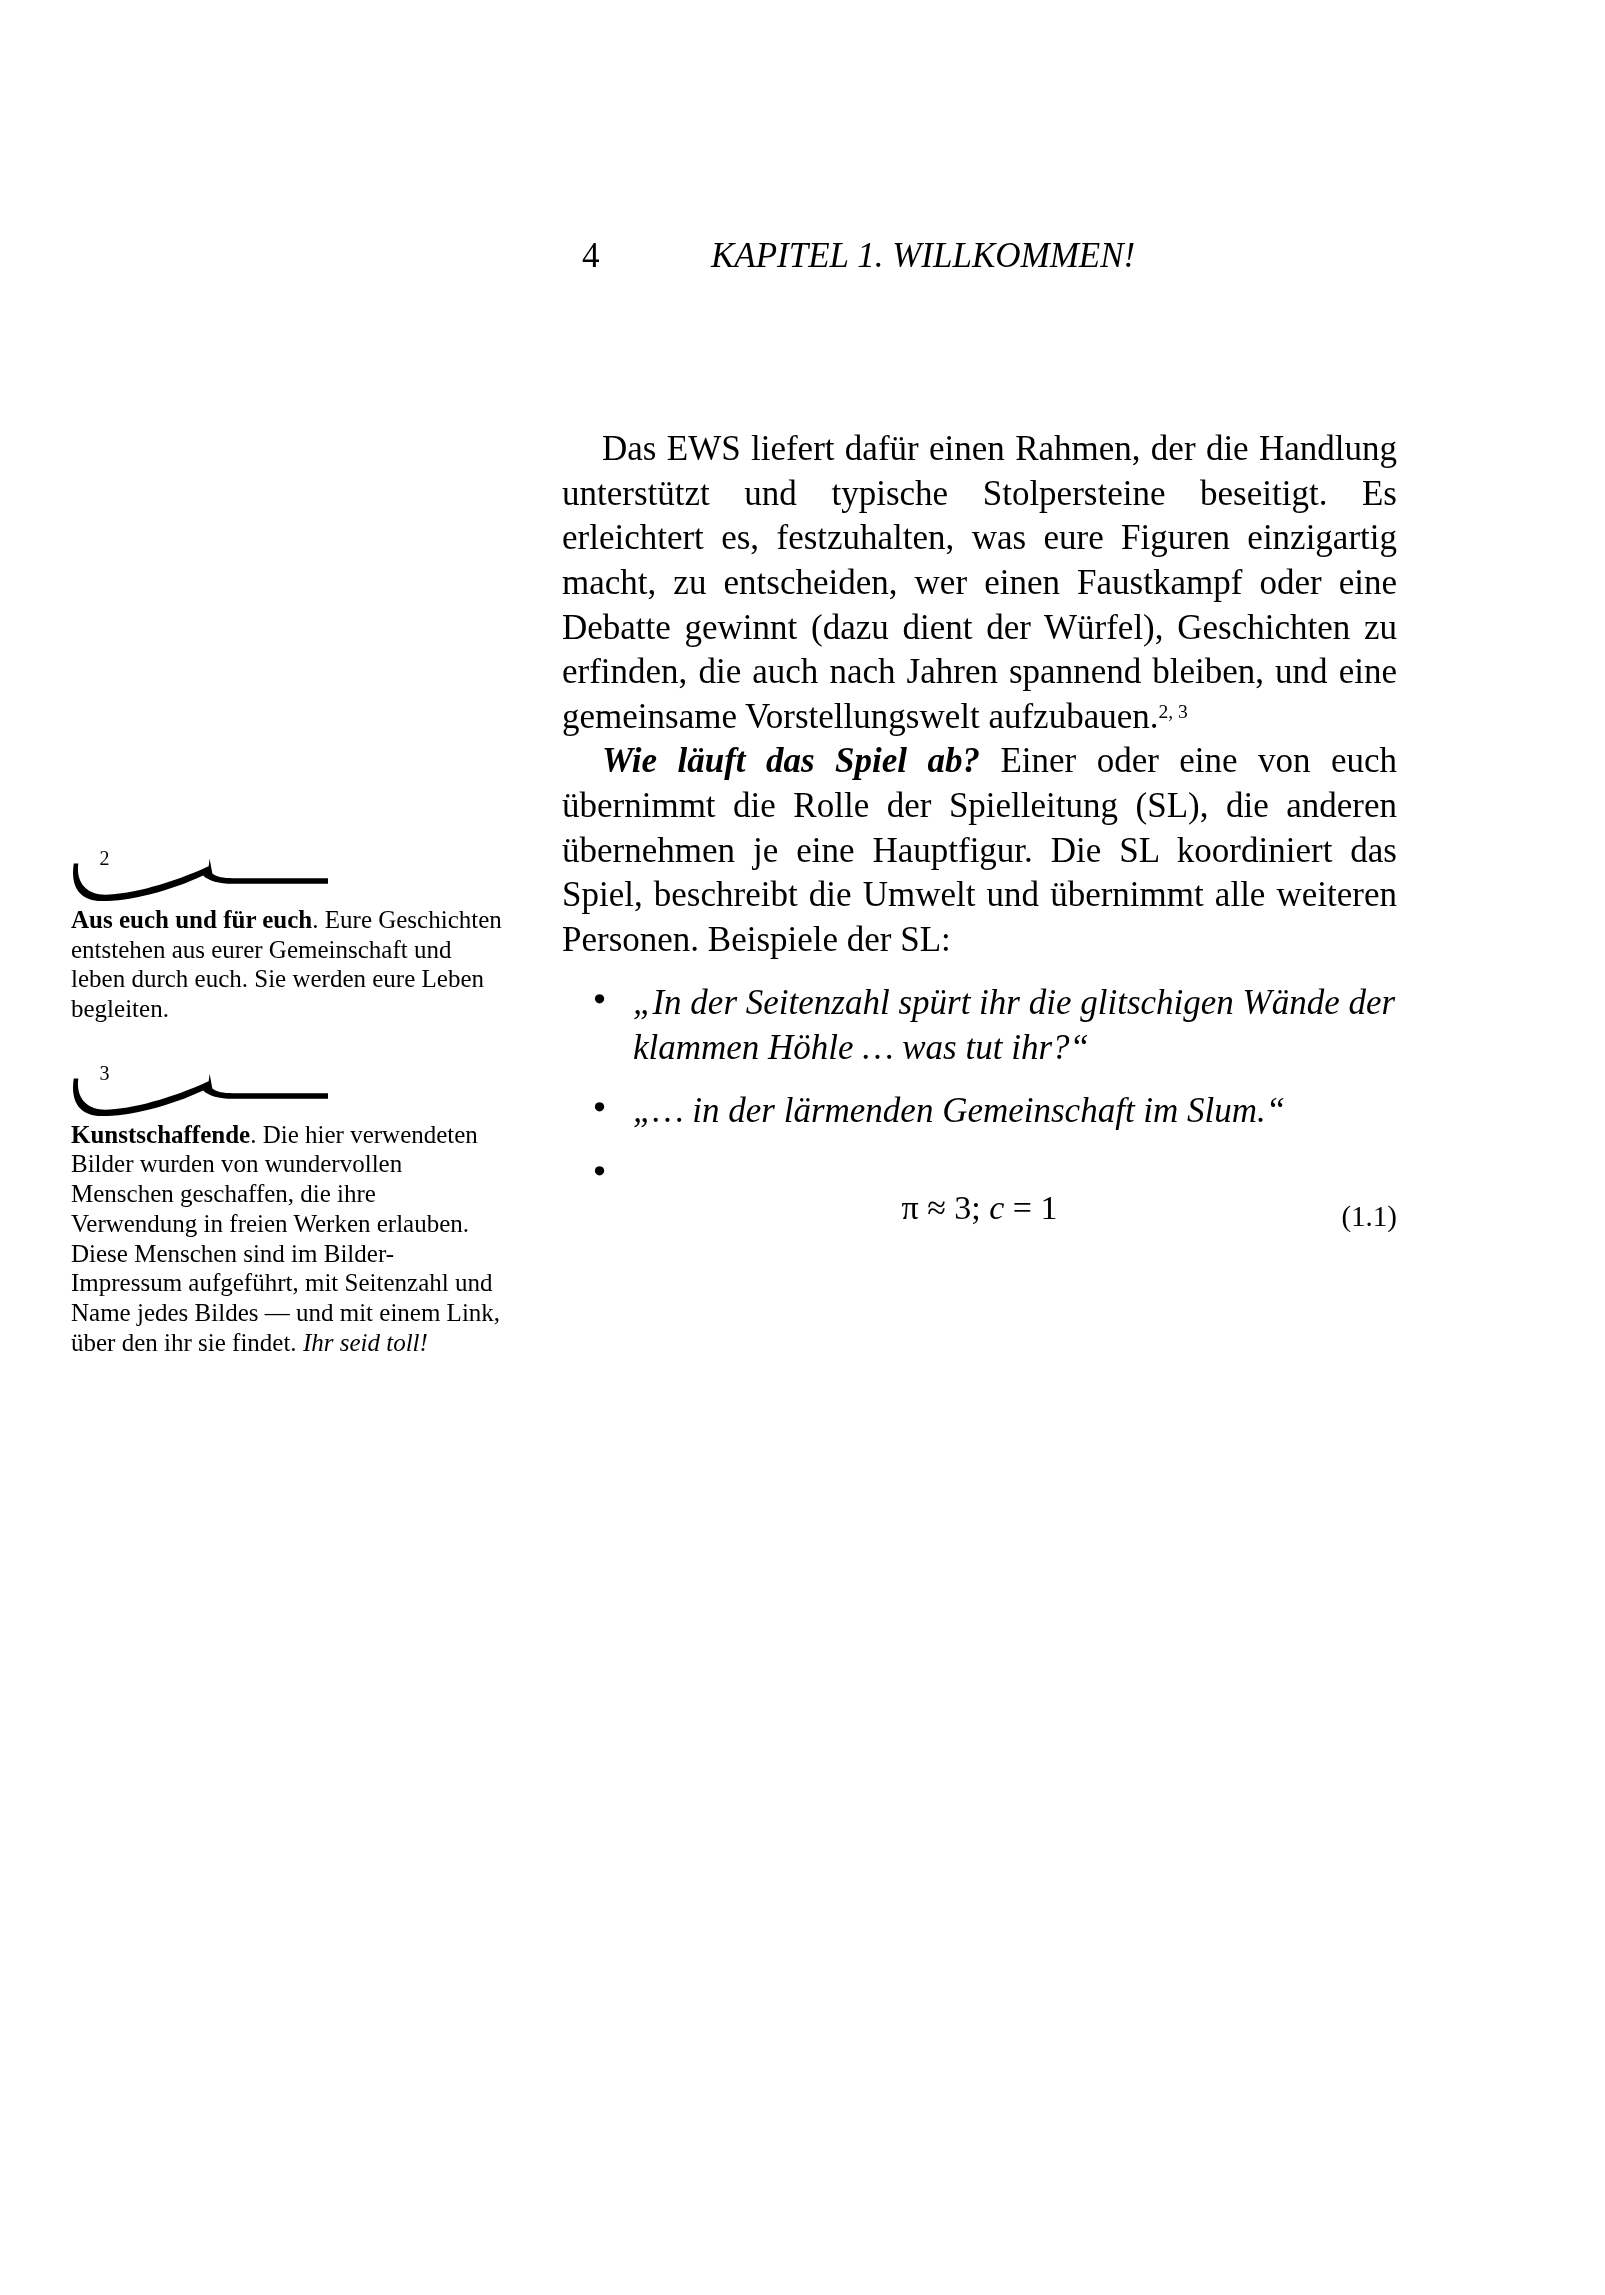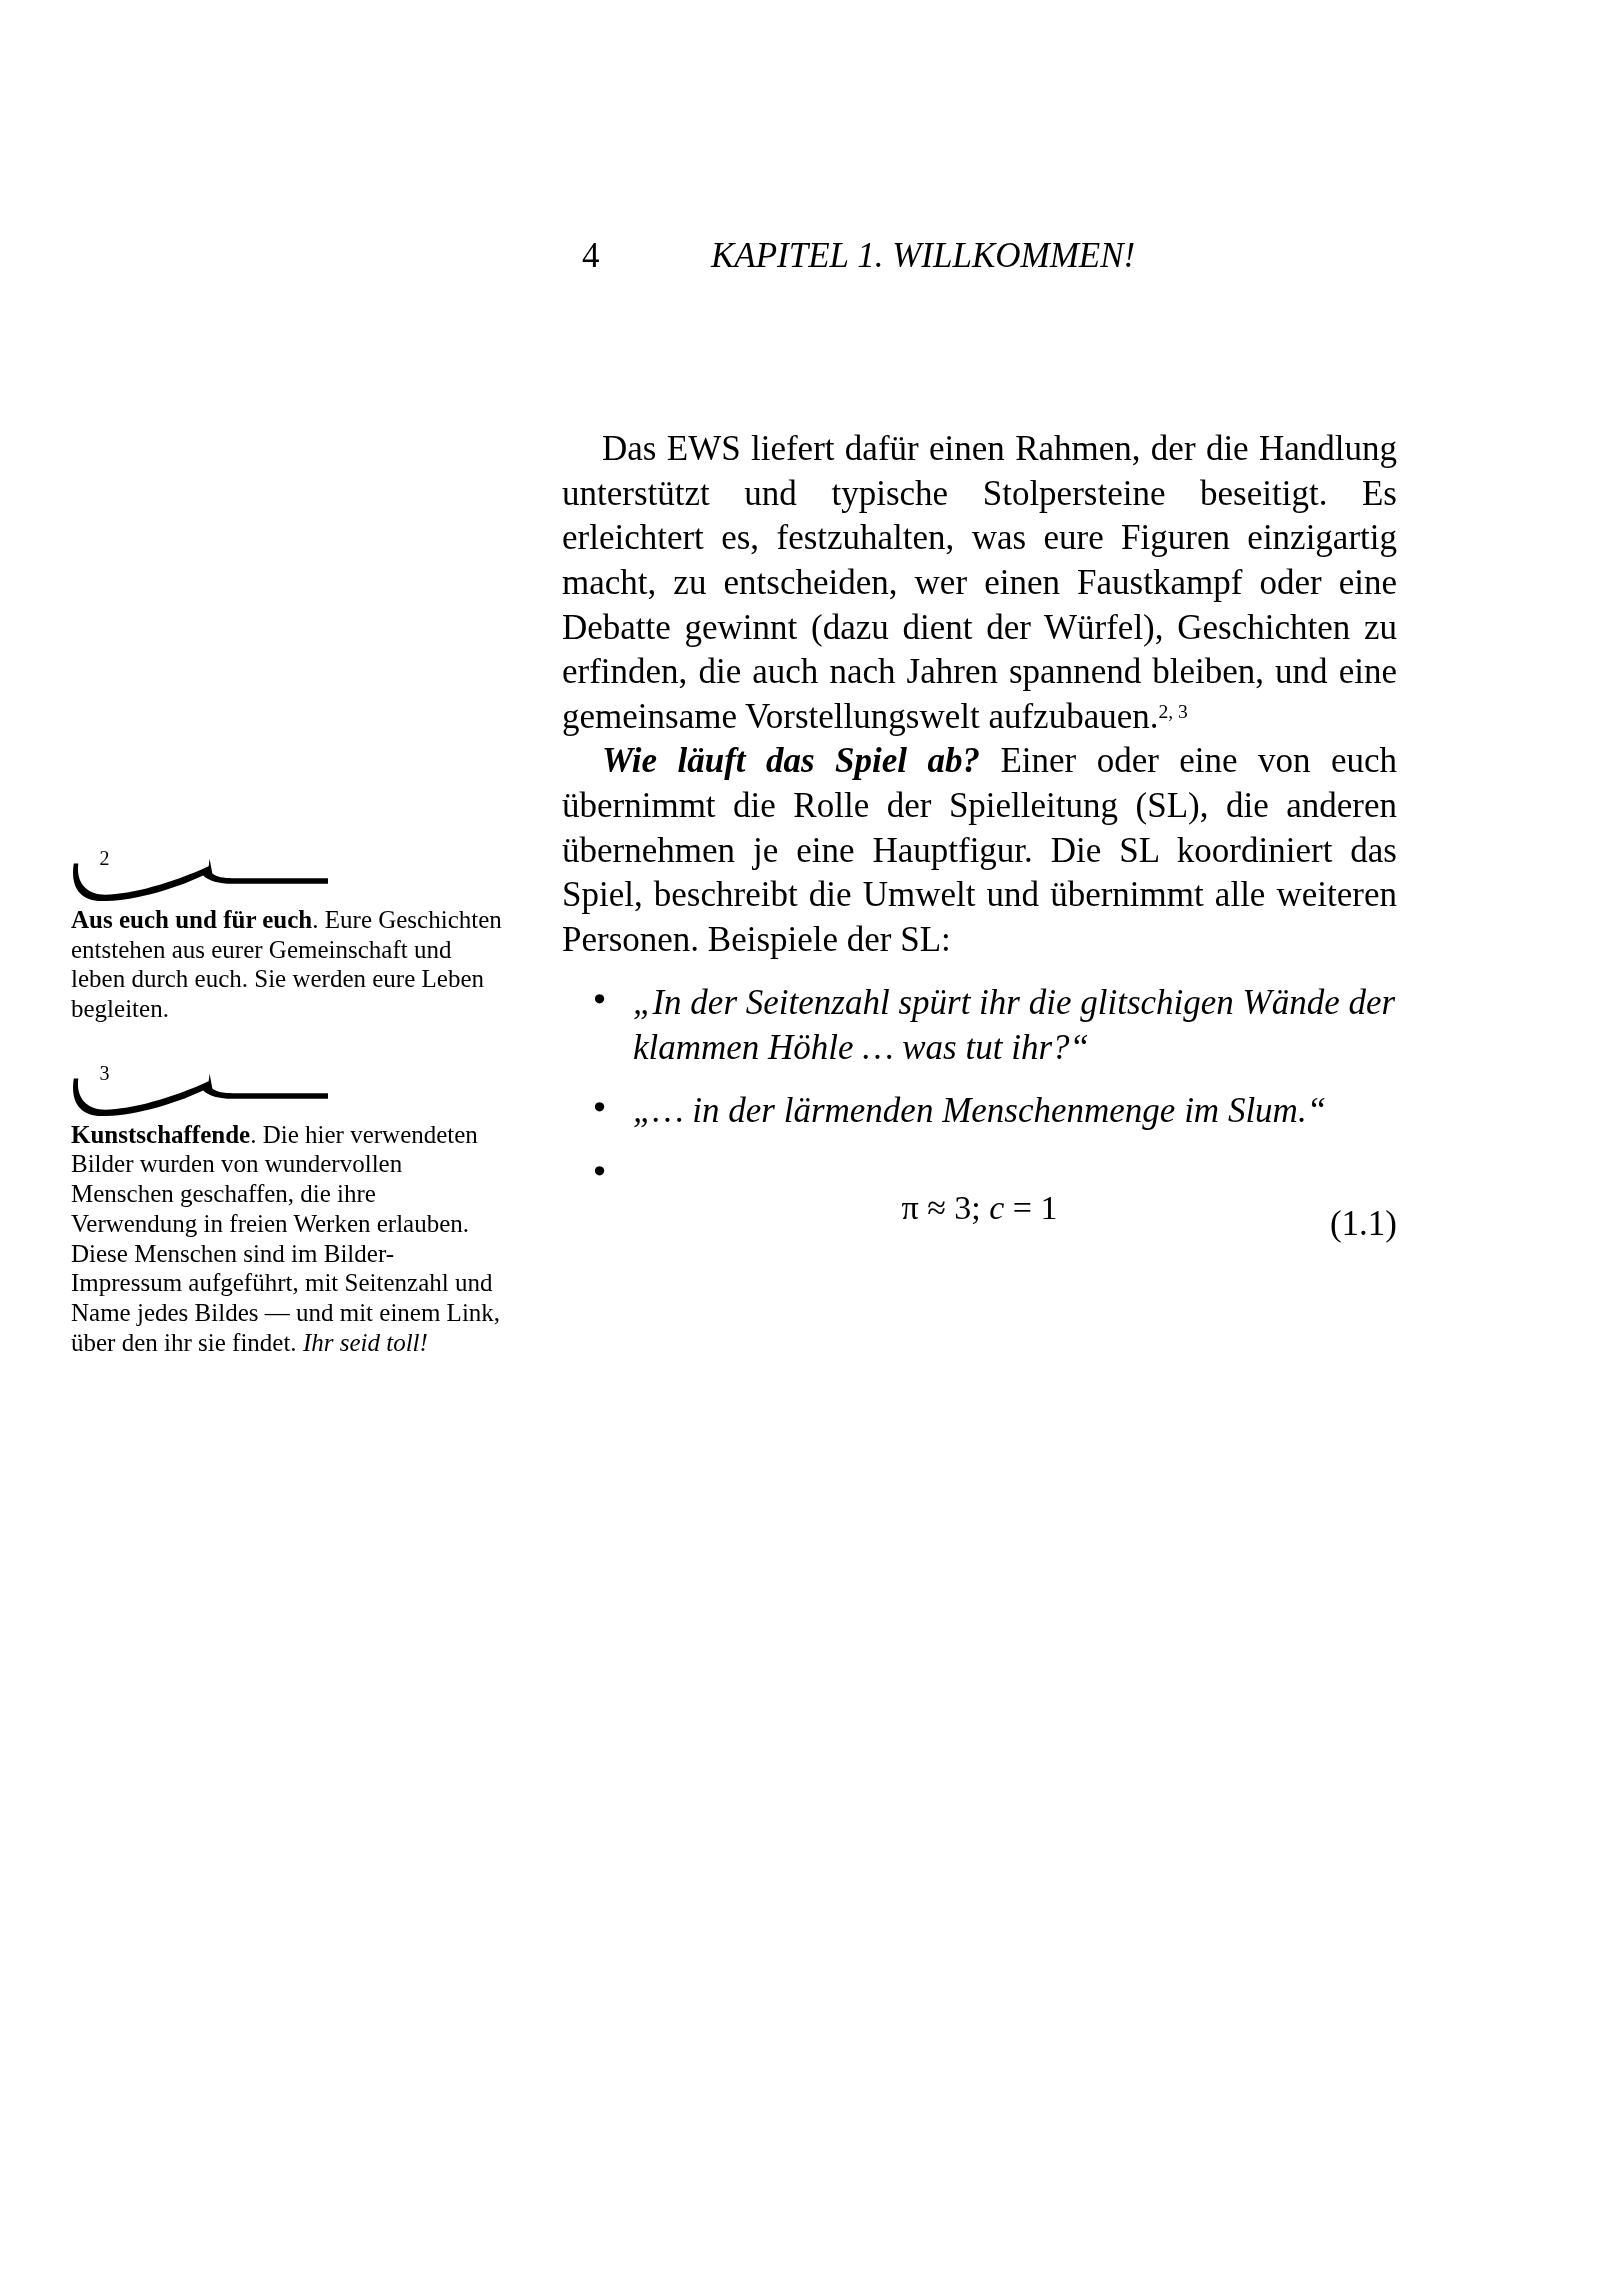--- a/index.html
+++ b/index.html
@@ -143,22 +143,22 @@
     font-size: 34px;
     line-height: 60px;
     white-space: nowrap;
   }
   .equation-body .mvar {
     font-style: italic;
   }
   .equation-tag {
     position: absolute;
     right: 0;
-    top: 16px;
-    font-size: 35px;
+    top: 8px;
+    font-size: 29px;
     line-height: 60px;
   }
 </style>
 </head>
 <body>
 
 <div class="page">
 
   <div class="running-head">
     <span class="folio">4</span><span class="head-title">KAPITEL 1. WILLKOMMEN!</span>
@@ -190,21 +190,21 @@
 
   <div class="main-col">
 
 
     <p class="indent"><span>Das EWS liefert dafür einen Rahmen, der die Handlung unterstützt und typische Stolpersteine beseitigt. Es erleichtert es, festzuhalten, was eure Figuren einzigartig macht, zu entscheiden, wer einen Faustkampf oder eine Debatte gewinnt (dazu dient der Würfel), Geschichten zu erfinden, die auch nach Jahren spannend bleiben, und eine gemeinsame Vorstellungswelt aufzubauen.</span><sup class="fnref">2, 3</sup></p>
 
     <p class="indent"><span class="runin-bold-italic">Wie läuft das Spiel ab?</span><span> Einer oder eine von euch übernimmt die Rolle der Spielleitung (SL), die anderen übernehmen je eine Hauptfigur. Die SL koordiniert das Spiel, beschreibt die Umwelt und übernimmt alle weiteren Personen. Beispiele der SL:</span></p>
 
     <ul class="bullets">
       <li><span class="dot">●</span><span>„In der Seitenzahl spürt ihr die glitschigen Wände der klammen Höhle … was tut ihr?“</span></li>
-      <li><span class="dot">●</span><span>„… in der lärmenden Menschenmenge im Slum.“</span></li>
+      <li><span class="dot">●</span><span>„… in der lärmenden Gemeinschaft im Slum.“</span></li>
       <li><span class="dot">●</span></li>
     </ul>
 
     <div class="equation-row">
       <div class="equation-body"><span>π ≈ 3; </span><span class="mvar">c</span><span> = 1</span></div>
       <div class="equation-tag">(1.1)</div>
     </div>
 
   </div>
 

